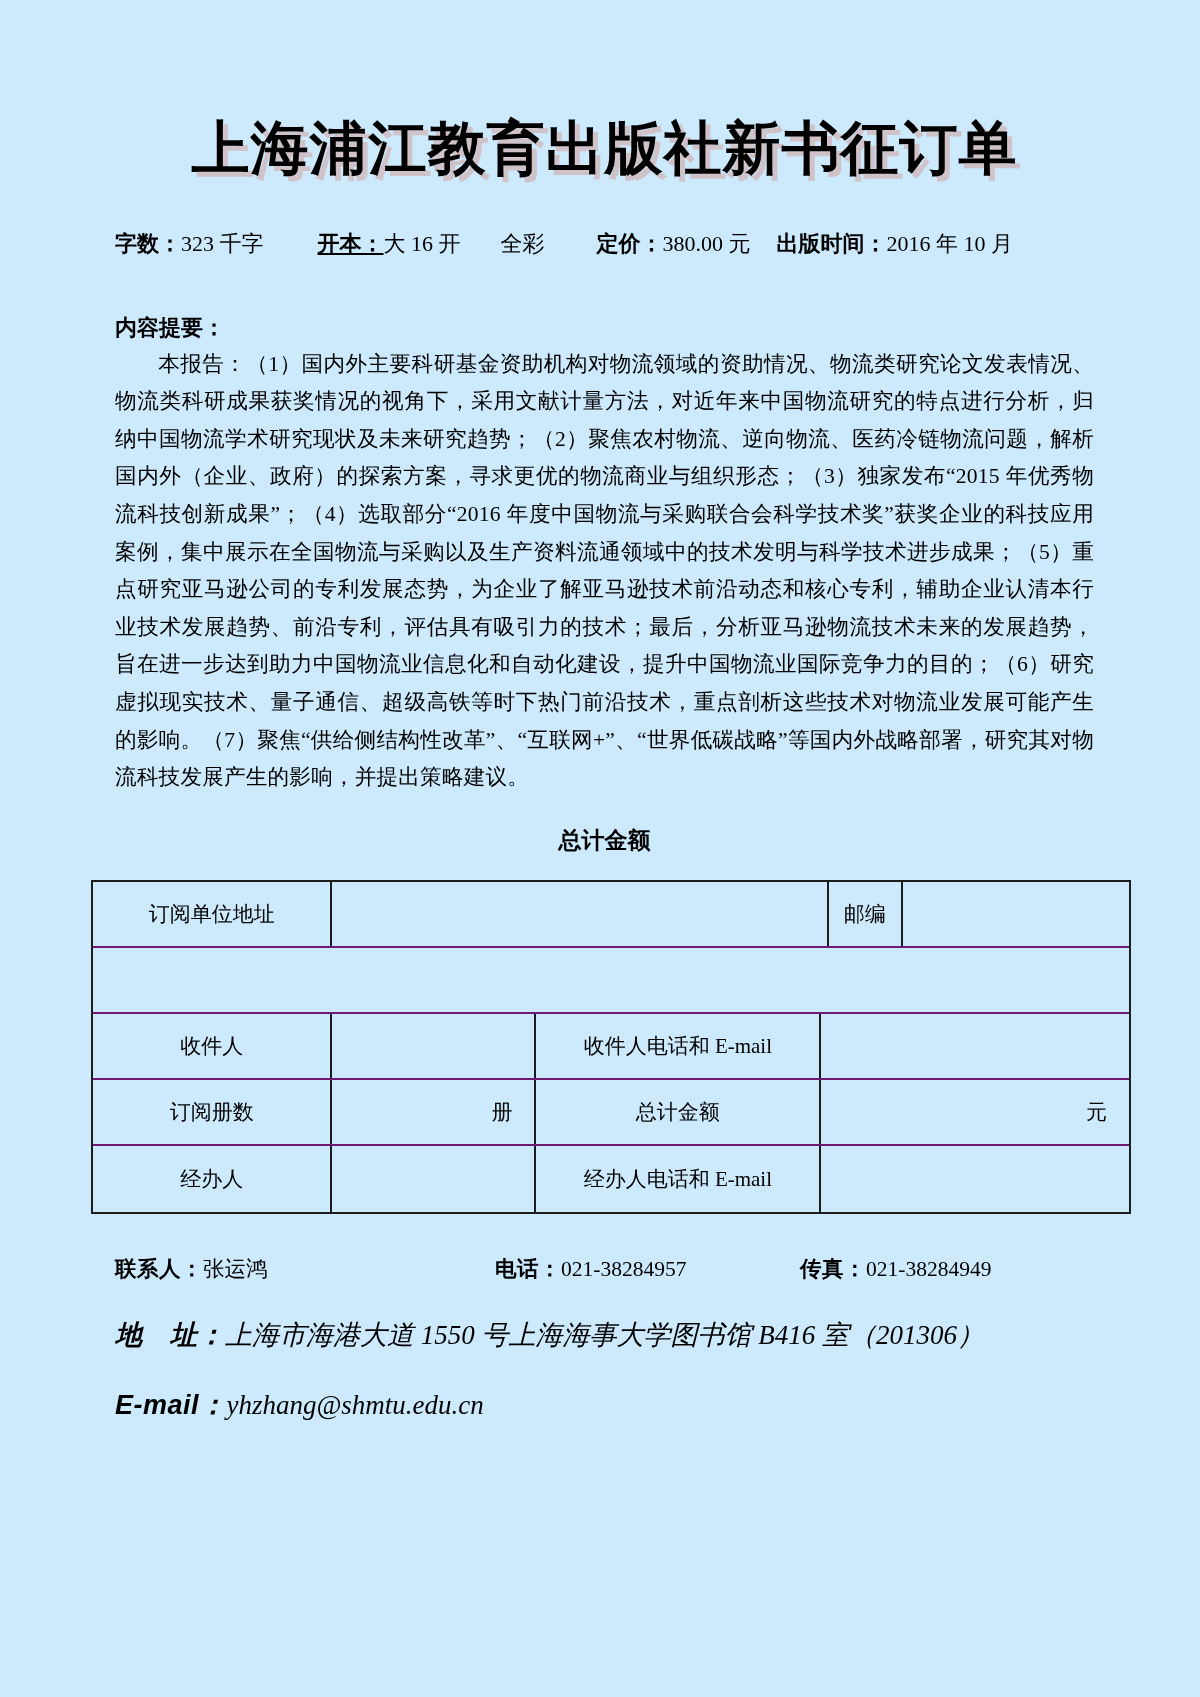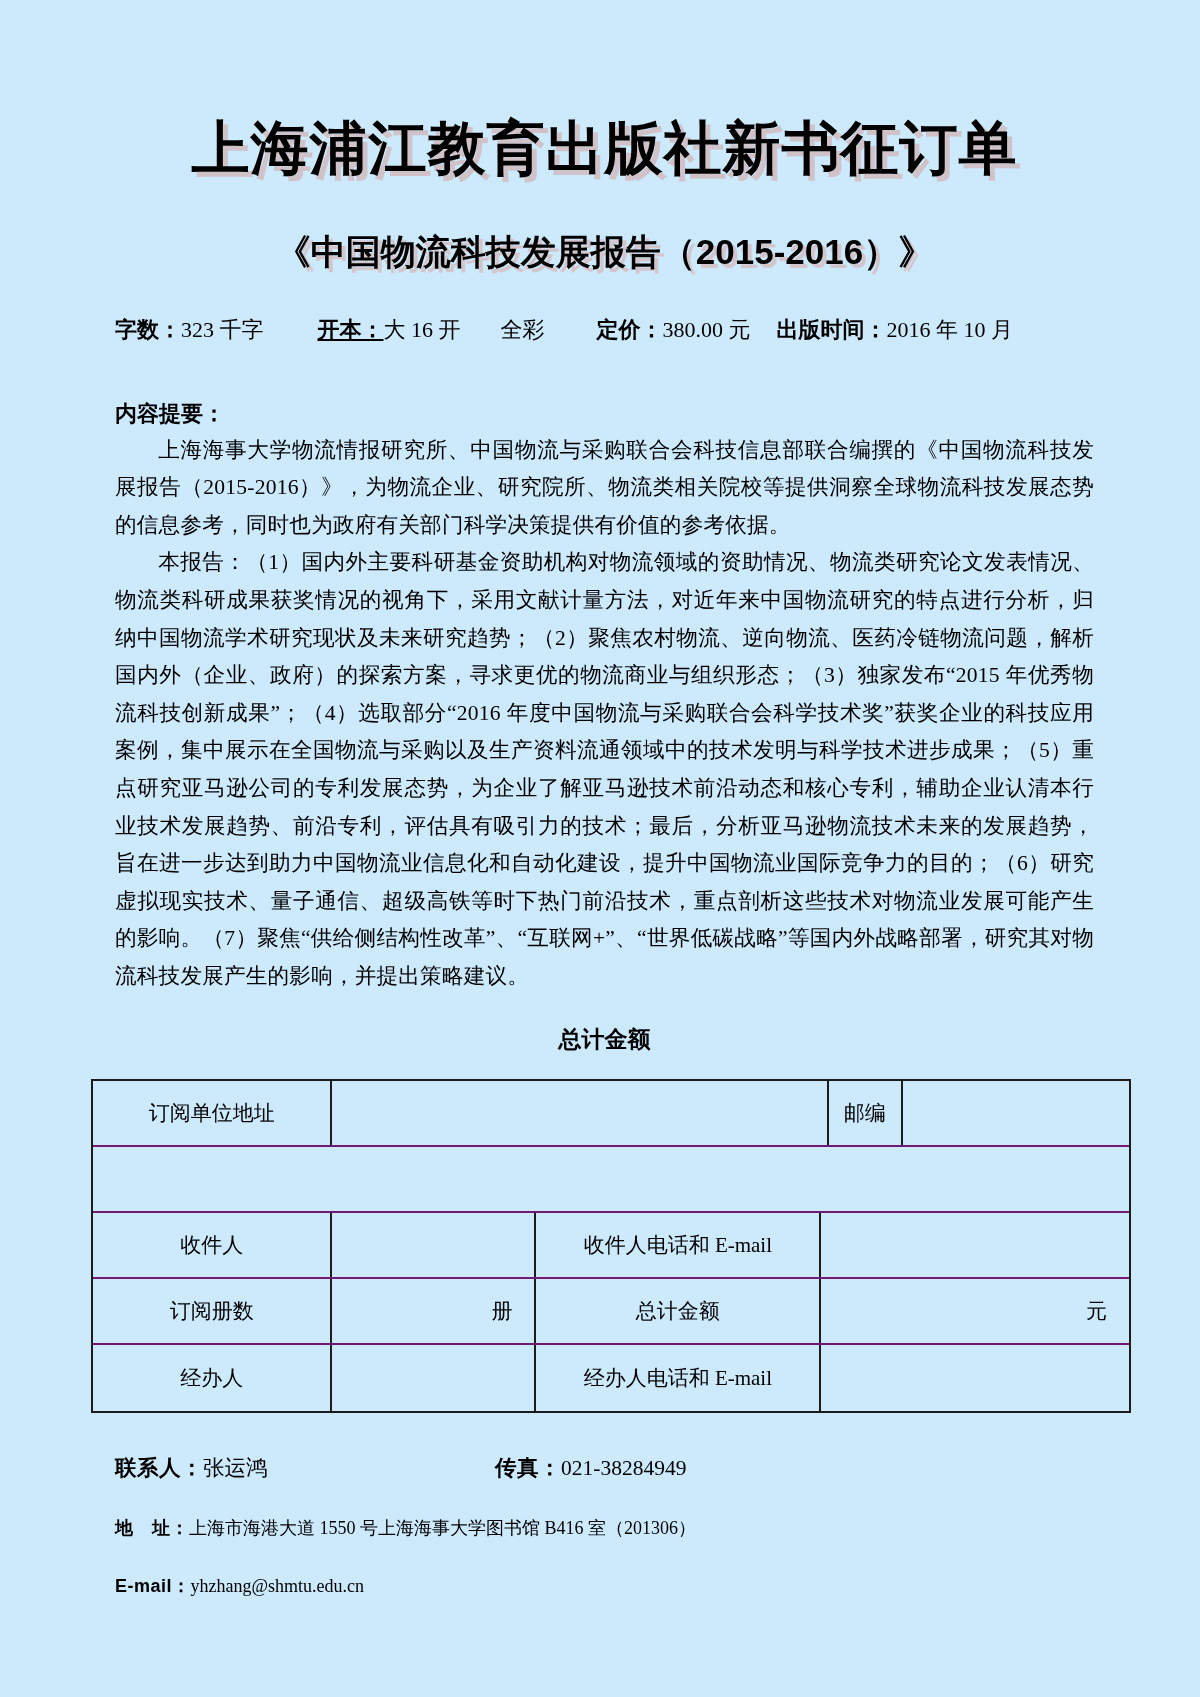--- a/index.html
+++ b/index.html
@@ -103,38 +103,36 @@
   .rc1 { width: 23.1%; } .rc2 { width: 19.7%; } .rc3 { width: 27.5%; } .rc4 { width: 29.7%; }
   
   .contact-line {
     margin-top: 40px;
     font-size: 21.5px;
     display: flex;
     white-space: nowrap;
   }
   .contact-seg1 { width: 380px; }
   .contact-seg2 { width: 305px; }
-  .contact-row { margin-top: 34px; font-size: 18px; white-space: nowrap; }
+  .contact-row { margin-top: 34px; font-size: 27px; white-space: nowrap; font-style: italic; }
   .lbl { letter-spacing: 0.5px; }
 </style>
 </head>
 <body>
 
 <div class="page">
 
   <div class="doc-title">上海浦江教育出版社新书征订单</div>
 
-  <div class="doc-subtitle">《中国物流科技发展报告（2015-2016）》</div>
 
   <div class="meta-line">
     <b>字数：</b><span>323 千字</span><b class="meta-gap-a">开本：</b><span>大 16 开</span><span class="meta-gap-b">全彩</span><b class="meta-gap-c">定价：</b><span>380.00 元</span><b class="meta-gap-d">出版时间：</b><span>2016 年 10 月</span>
   </div>
 
   <div class="summary-heading">内容提要：</div>
-  <div class="para">上海海事大学物流情报研究所、中国物流与采购联合会科技信息部联合编撰的《中国物流科技发展报告（2015-2016）》，为物流企业、研究院所、物流类相关院校等提供洞察全球物流科技发展态势的信息参考，同时也为政府有关部门科学决策提供有价值的参考依据。</div>
   <div class="para">本报告：（1）国内外主要科研基金资助机构对物流领域的资助情况、物流类研究论文发表情况、物流类科研成果获奖情况的视角下，采用文献计量方法，对近年来中国物流研究的特点进行分析，归纳中国物流学术研究现状及未来研究趋势；（2）聚焦农村物流、逆向物流、医药冷链物流问题，解析国内外（企业、政府）的探索方案，寻求更优的物流商业与组织形态；（3）独家发布“2015 年优秀物流科技创新成果”；（4）选取部分“2016 年度中国物流与采购联合会科学技术奖”获奖企业的科技应用案例，集中展示在全国物流与采购以及生产资料流通领域中的技术发明与科学技术进步成果；（5）重点研究亚马逊公司的专利发展态势，为企业了解亚马逊技术前沿动态和核心专利，辅助企业认清本行业技术发展趋势、前沿专利，评估具有吸引力的技术；最后，分析亚马逊物流技术未来的发展趋势，旨在进一步达到助力中国物流业信息化和自动化建设，提升中国物流业国际竞争力的目的；（6）研究虚拟现实技术、量子通信、超级高铁等时下热门前沿技术，重点剖析这些技术对物流业发展可能产生的影响。（7）聚焦“供给侧结构性改革”、“互联网+”、“世界低碳战略”等国内外战略部署，研究其对物流科技发展产生的影响，并提出策略建议。</div>
 
   <div class="form-heading">总计金额</div>
 
   <div class="otable">
     <div class="orow">
       <div class="ocell r1c1">订阅单位地址</div>
       <div class="ocell r1c2 blank"></div>
       <div class="ocell r1c3">邮编</div>
       <div class="ocell r1c4 blank"></div>
@@ -161,20 +159,21 @@
     <div class="orow">
       <div class="ocell rc1">经办人</div>
       <div class="ocell rc2 blank"></div>
       <div class="ocell rc3">经办人电话和 E-mail</div>
       <div class="ocell rc4 blank"></div>
     </div>
   </div>
 
   <div class="contact-line">
     <span class="contact-seg1"><span class="lbl">联系人：</span><span>张运鸿</span></span>
+    <span class="contact-seg2"><span class="lbl">电话：</span><span>021-38284957</span></span>
     <span><span class="lbl">传真：</span><span>021-38284949</span></span>
   </div>
 
   <div class="contact-row">
     <span class="lbl">地　址：</span><span>上海市海港大道 1550 号上海海事大学图书馆 B416 室（201306）</span>
   </div>
 
   <div class="contact-row">
     <span class="lbl">E-mail：</span><span>yhzhang@shmtu.edu.cn</span>
   </div>

